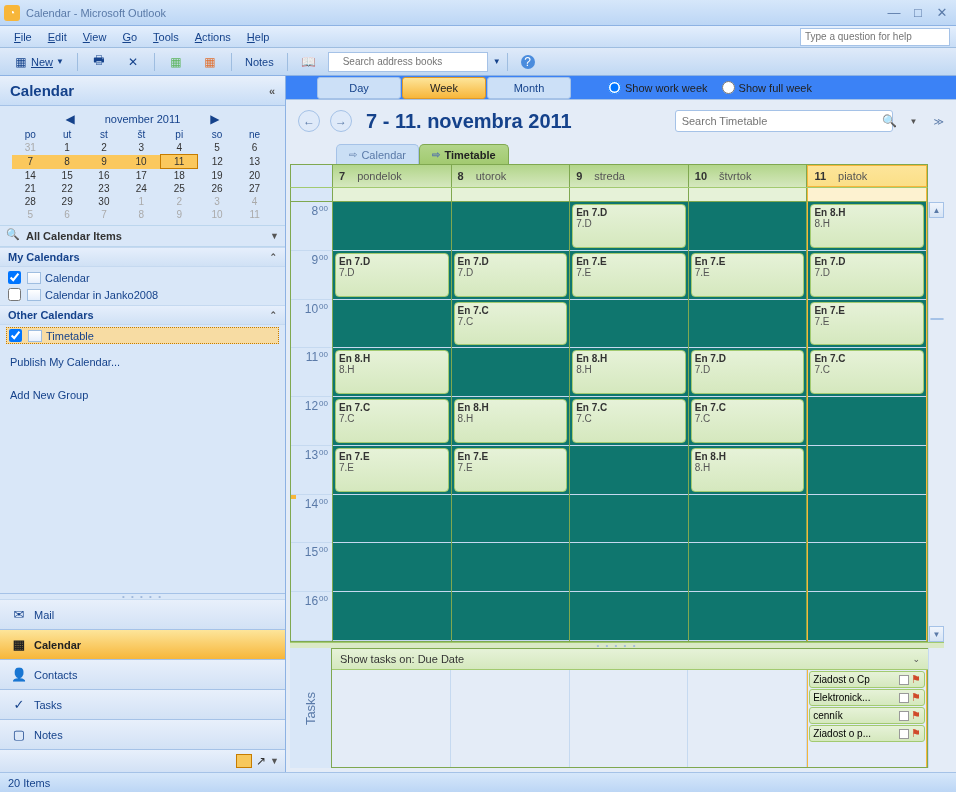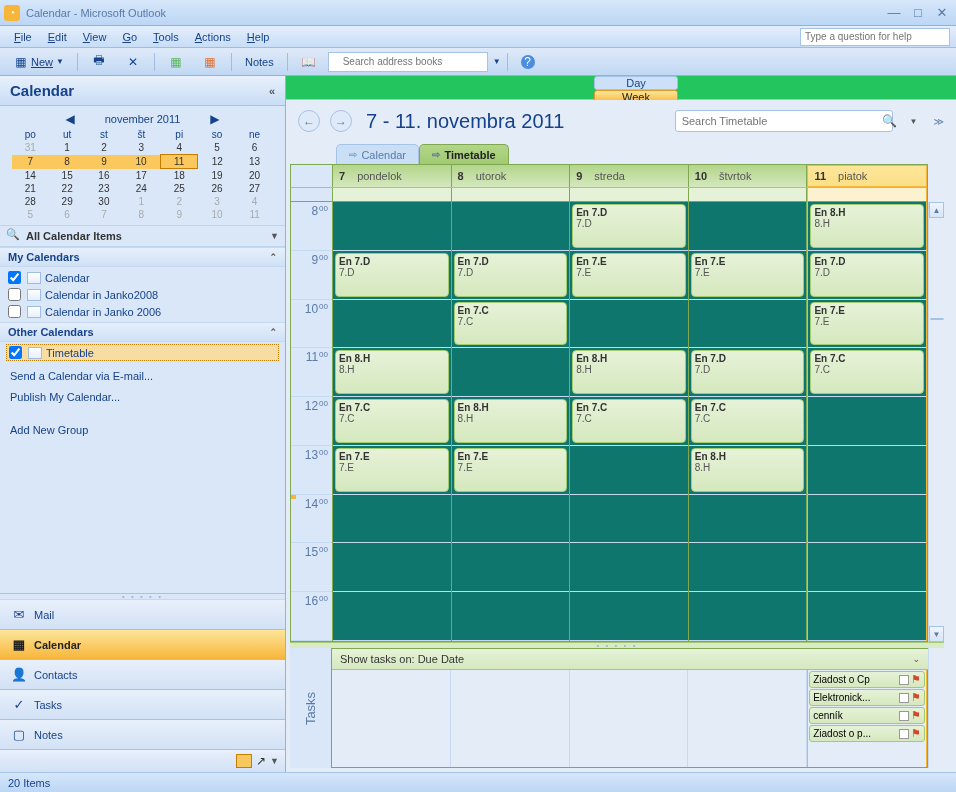--- a/index.html
+++ b/index.html
@@ -62,30 +62,30 @@
 
 .nav-panes { margin-top: auto; border-top: 1px solid #a5c2e7; }
 .nav-divider { height: 6px; display: flex; align-items: center; justify-content: center; color: #9fb8db; font-size: 8px; letter-spacing: 2px; background: #d9e7f8; border-bottom: 1px solid #c5d9f0; }
 .nav-pane { height: 30px; display: flex; align-items: center; padding: 0 10px; gap: 6px; border-bottom: 1px solid #a5c2e7; color: #15428b; cursor: pointer; background: linear-gradient(#e8f0fb, #d2e1f5); }
 .nav-pane.active { background: linear-gradient(#fde59a, #f7b63a); color: #222; font-weight: bold; }
 .nav-pane .nav-icon { width: 18px; height: 18px; display: inline-flex; align-items: center; justify-content: center; font-size: 13px; }
 .nav-footer { height: 22px; background: linear-gradient(#e8f0fb, #d2e1f5); display: flex; justify-content: flex-end; align-items: center; padding: 0 6px; gap: 4px; }
 
 
 .right-content { flex: 1; display: flex; flex-direction: column; background: #e4ecf7; }
-.view-tabs { height: 24px; display: flex; align-items: center; padding-left: 30px; background: #22c55e; border-bottom: 1px solid #a5c2e7; gap: 0; flex-direction: column; }
+.view-tabs { height: 24px; display: flex; align-items: center; padding-left: 30px; background: #3b82f6; border-bottom: 1px solid #a5c2e7; gap: 0; }
 .view-tab { width: 84px; height: 22px; display: flex; align-items: center; justify-content: center; color: #15428b; cursor: pointer; border: 1px solid transparent; font-size: 11px; }
 .view-tab.active { background: linear-gradient(#fde59a, #f7b63a); border-radius: 3px; border: 1px solid #e09a28; color: #222; }
 .view-tab.inactive { background: #cce0f7; border: 1px solid #a5c2e7; border-radius: 3px; margin: 0 1px; }
 .view-options { margin-left: 36px; display: flex; align-items: center; gap: 14px; color: #222; }
 .view-options label { display: flex; align-items: center; gap: 4px; cursor: pointer; }
 
 .date-header { height: 42px; display: flex; align-items: center; padding: 0 12px; gap: 10px; background: #e4ecf7; }
 .date-header .nav-btn { width: 22px; height: 22px; border-radius: 50%; background: #dfeaf9; border: 1px solid #a5c2e7; display: flex; align-items: center; justify-content: center; color: #5a7aa8; cursor: pointer; font-size: 12px; }
-.date-header .date-title { font-size: 20px; color: #15428b; margin-left: 4px; }
+.date-header .date-title { font-size: 20px; color: #15428b; margin-left: 4px; font-weight: bold; }
 .date-header .search-tt { margin-left: auto; width: 218px; height: 22px; border: 1px solid #a5c2e7; padding: 0 22px 0 6px; color: #999; font-size: 11px; border-radius: 3px; }
 .date-header .search-icon-box { margin-left: -20px; font-size: 12px; color: #5a7aa8; }
 .date-header .chev { margin-left: 6px; color: #5a7aa8; font-size: 10px; }
 
 .cal-tabs { height: 22px; display: flex; align-items: flex-end; padding-left: 50px; gap: 0; }
 .cal-tab { height: 20px; padding: 0 12px; border-radius: 5px 5px 0 0; display: flex; align-items: center; gap: 4px; font-size: 11px; cursor: pointer; }
 .cal-tab.inactive { background: #cadff5; color: #5a7aa8; border: 1px solid #a5c2e7; border-bottom: none; }
 .cal-tab.active { background: linear-gradient(#b2d58a, #a2ca70); color: #222; border: 1px solid #7fa850; border-bottom: none; font-weight: bold; }
 .cal-tab .arrow-icon { font-size: 10px; color: #5a7aa8; }
 
@@ -293,39 +293,33 @@
         <div class="cal-item">
           <input type="checkbox" checked="" style="">
           <span class="cal-icon"></span>
           <span>Calendar</span>
         </div>
         <div class="cal-item">
           <input type="checkbox" style="">
           <span class="cal-icon"></span>
           <span>Calendar in Janko2008</span>
         </div>
-        <div class="cal-item">
-          <input type="checkbox" style="">
-          <span class="cal-icon"></span>
-          <span>Calendar in Janko 2006</span>
-        </div>
       </div>
     <div class="section-header">
       <span>Other Calendars</span>
         <span class="chevron">⌃</span>
     </div>
     <div class="cal-list" id="other-cals">
         <div class="cal-item selected">
           <input type="checkbox" checked="" style="">
           <span class="cal-icon"></span>
           <span>Timetable</span>
         </div>
       </div>
     <div class="link-list">
-      <span class="link-item compact">Send a Calendar via E-mail...</span>
       <span class="link-item">Publish My Calendar...</span>
       <span class="link-item compact">Add New Group</span>
     </div>
     <div class="nav-panes">
       <div class="nav-divider">• • • • •</div>
       <div id="nav-panes-list">
           <div class="nav-pane">
             <span class="nav-icon">✉</span>
             <span>Mail</span>
           </div>

